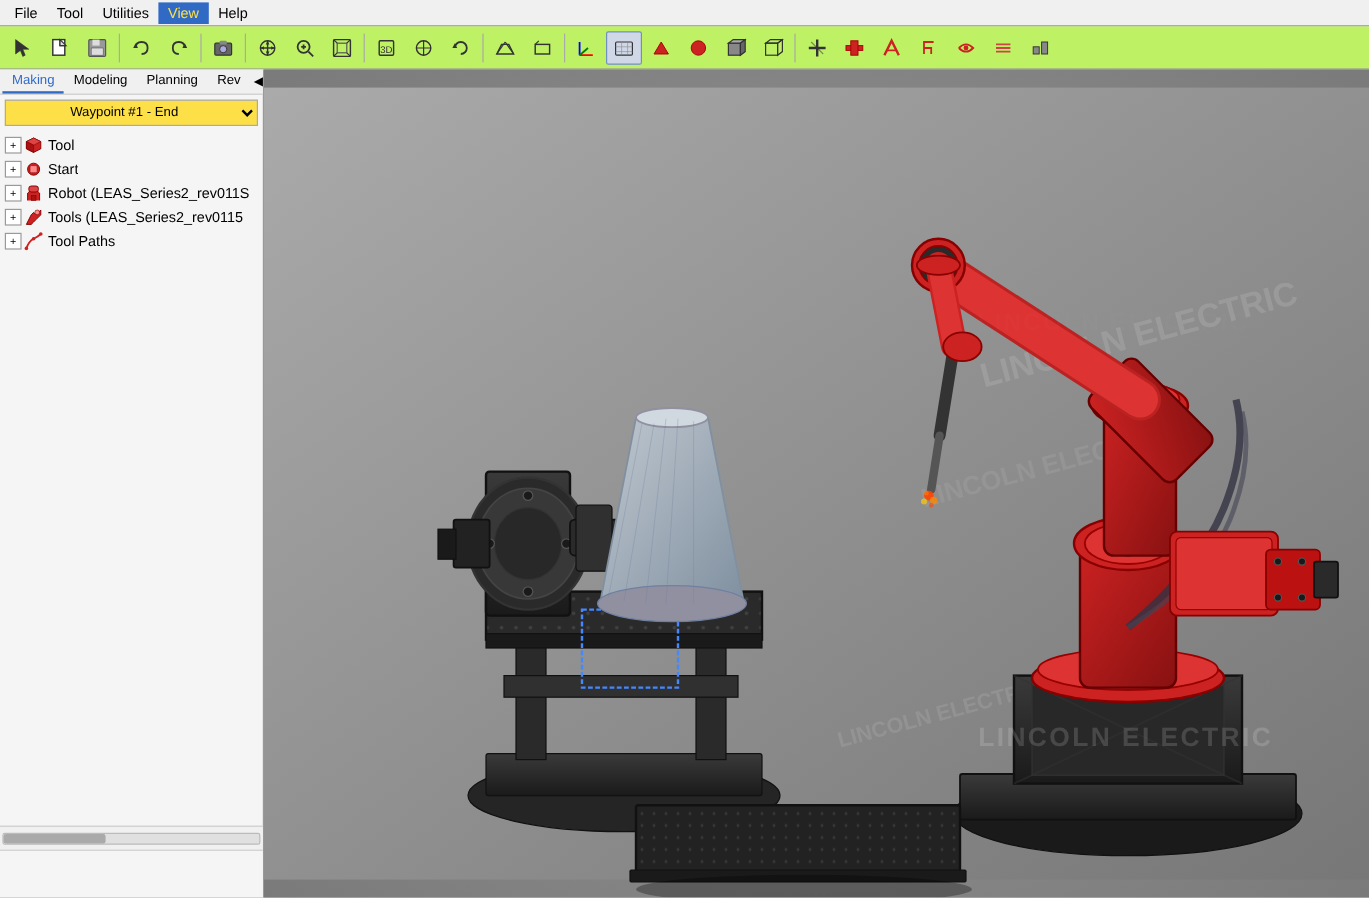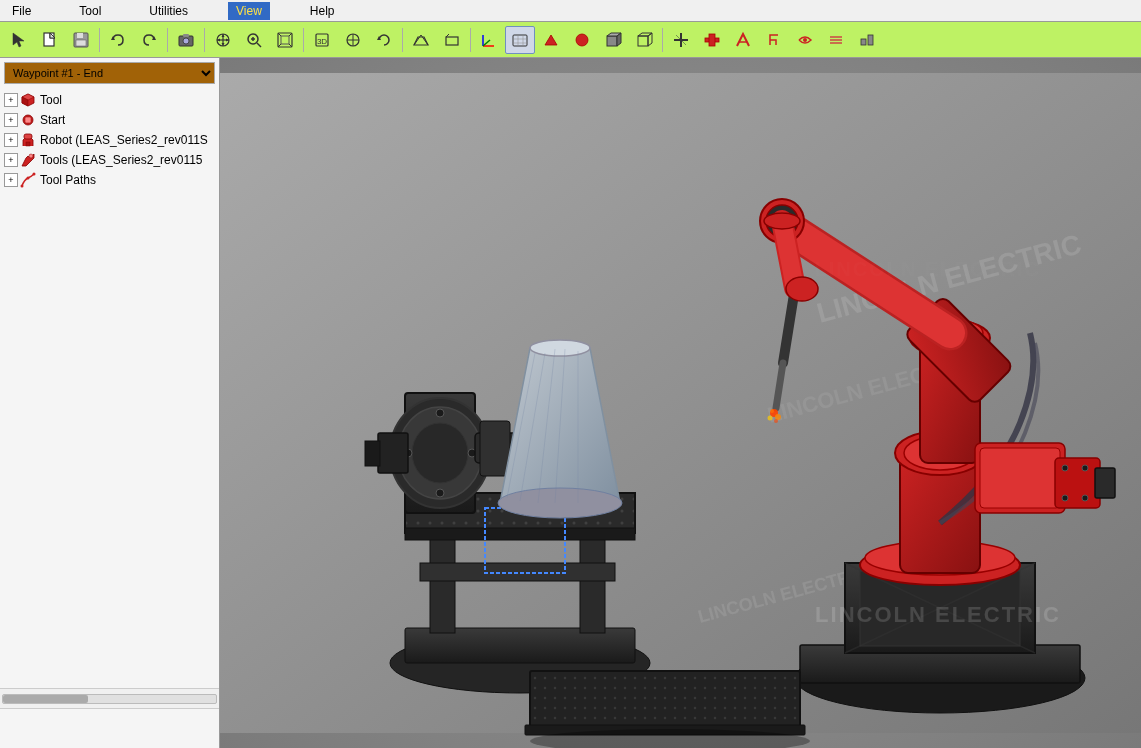--- a/index.html
+++ b/index.html
@@ -6,21 +6,20 @@
     body { font-family: 'Segoe UI', Arial, sans-serif; font-size: 12px; background: #d4d0c8; overflow: hidden; width: 1141px; height: 748px; }
 
     
     .menu-bar {
       display: flex;
       align-items: center;
       background: #f0f0f0;
       height: 22px;
       border-bottom: 1px solid #999;
       padding: 0 4px;
-      gap: 32px;
     }
     .menu-item {
       padding: 2px 8px;
       cursor: pointer;
       font-size: 12px;
       color: #000;
     }
     .menu-item.active { background: #316ac5; color: #fde047; }
 
     
@@ -121,22 +120,23 @@
       padding: 2px 3px;
     }
 
     
     .waypoint-dropdown {
       margin: 4px;
       height: 22px;
       width: calc(100% - 8px);
       font-size: 11px;
       border: 1px solid #aaa;
-      background: #a16207;
+      background: #fde047;
       padding: 0 4px;
+      text-align: center;
     }
 
     
     .tree-container {
       flex: 1;
       overflow-y: auto;
       padding: 2px 0;
     }
     .tree-item {
       display: flex;
@@ -450,20 +450,30 @@
         <rect x="10" y="4" width="5" height="10" fill="#888" stroke="#333" stroke-width="0.8"></rect>
       </svg>
   </div>
 </div>
 
 <div class="main-content">
 
   <div class="left-panel">
 
 
+    <div class="sub-tabs">
+      <span class="sub-tab active">Making</span>
+      <span class="sub-tab">Modeling</span>
+      <span class="sub-tab">Planning</span>
+      <span class="sub-tab">Rev</span>
+      <div class="sub-tab-arrow">
+        <span>◀</span>
+        <span>▶</span>
+      </div>
+    </div>
 
     <select class="waypoint-dropdown">
       <option>Waypoint #1 - End</option>
     </select>
 
     <div class="tree-container">
 
       <div class="tree-item">
         <div class="tree-expand">+</div>
         <svg class="tree-icon" viewBox="0 0 16 16">

